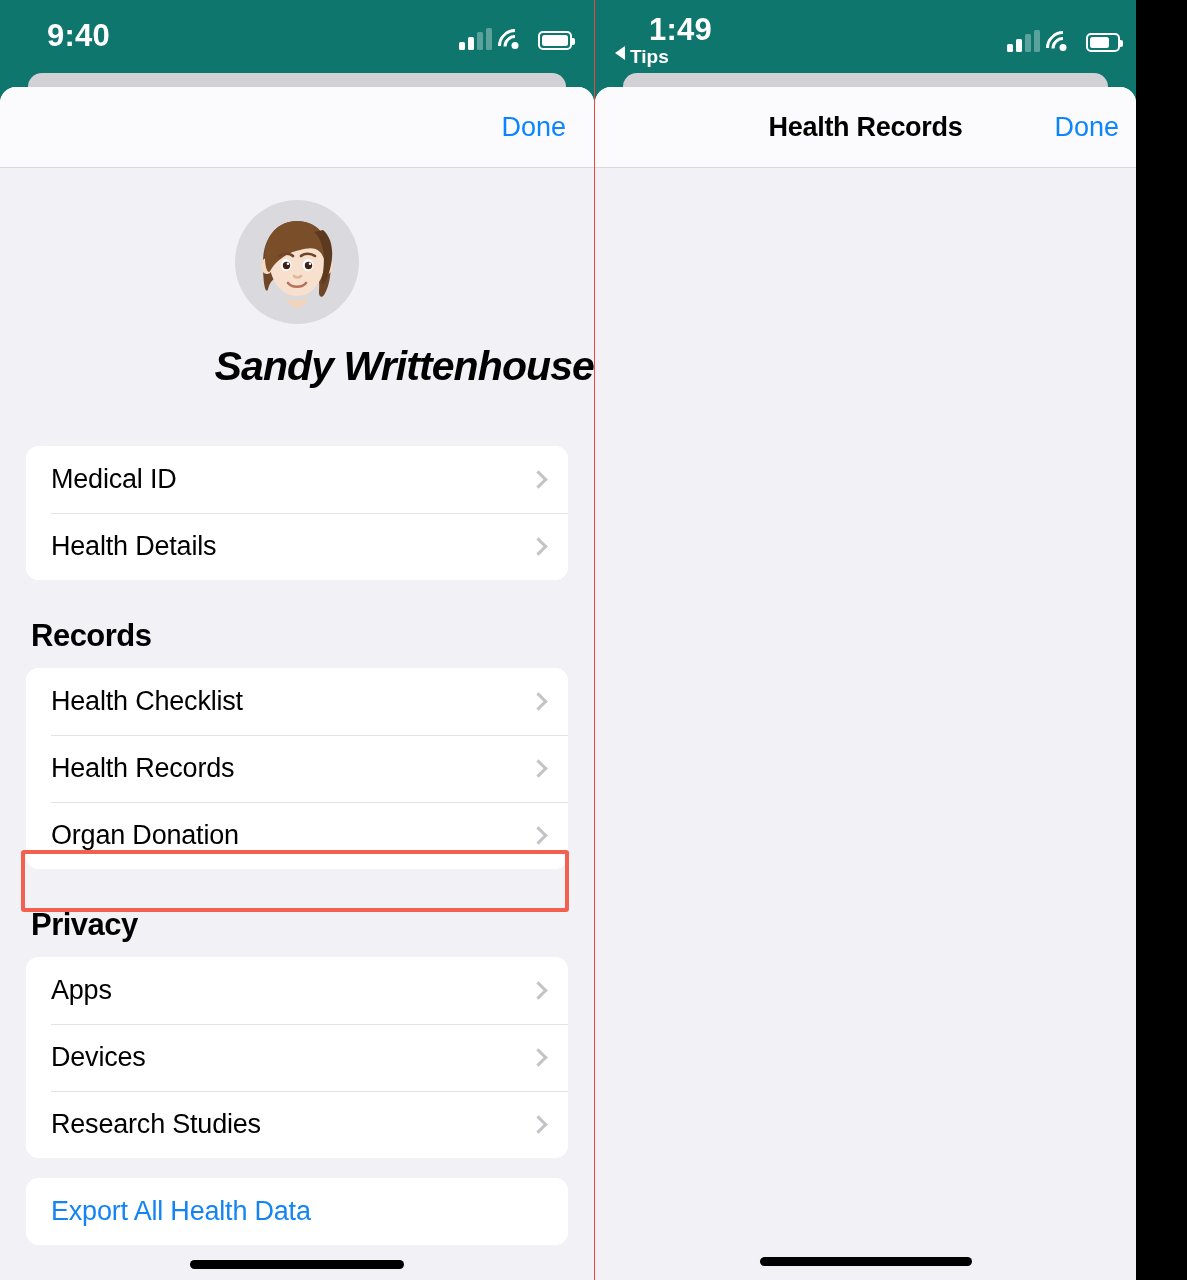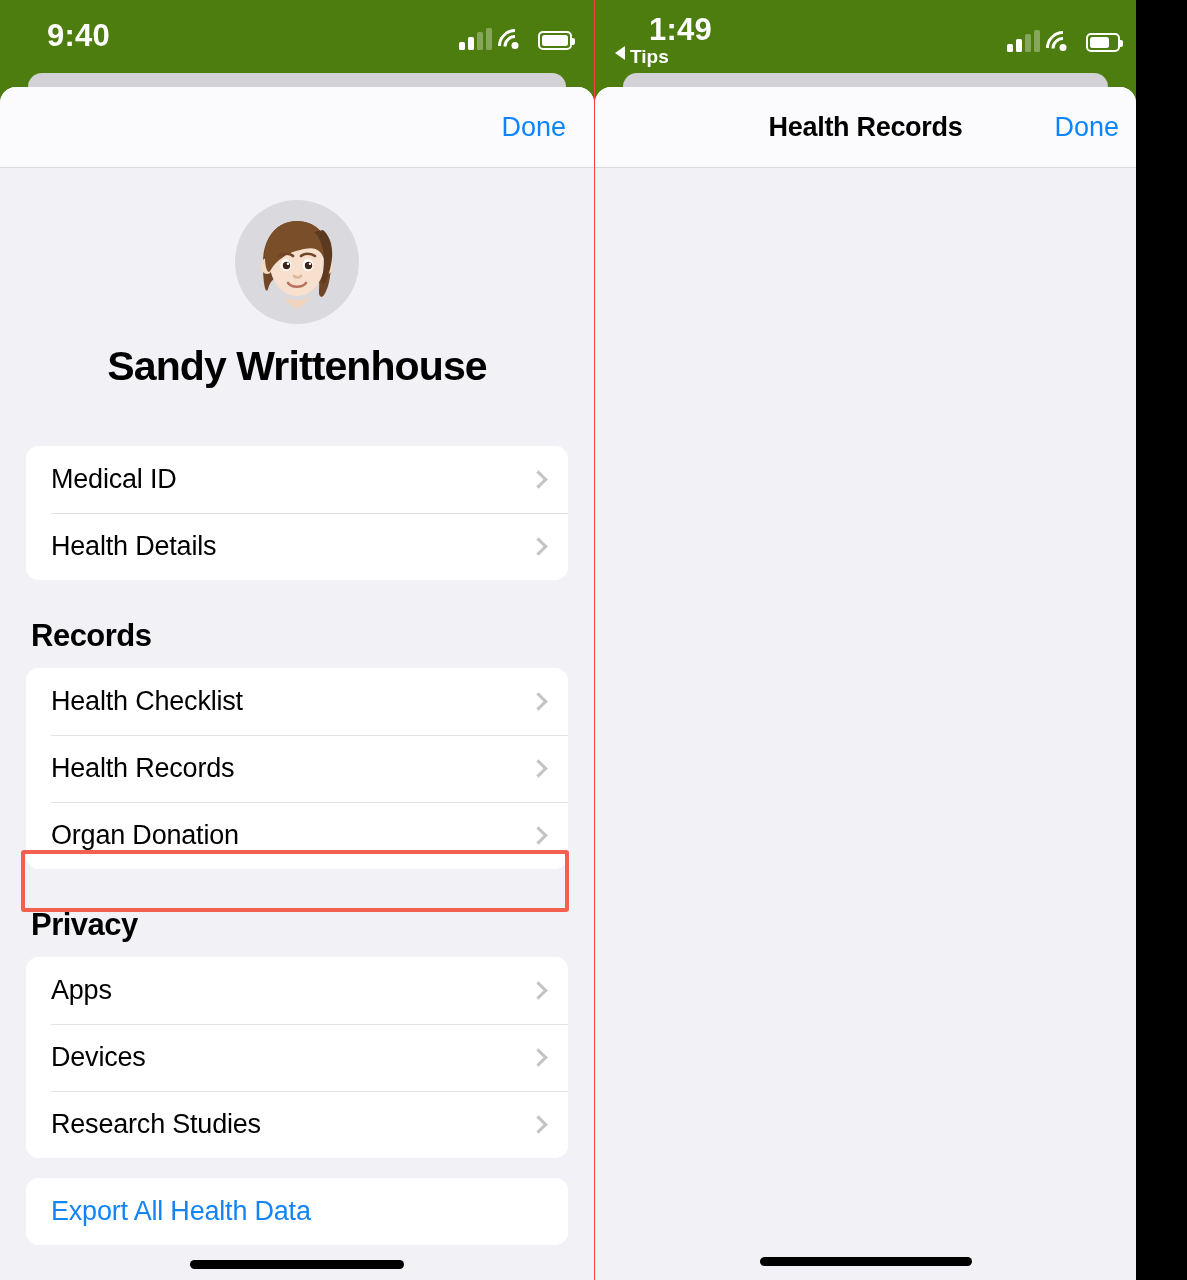--- a/index.html
+++ b/index.html
@@ -7,21 +7,21 @@
   html, body {
     width: 1187px; height: 1280px;
     background: #000;
     font-family: "Liberation Sans", "DejaVu Sans", sans-serif;
     -webkit-font-smoothing: antialiased;
     overflow: hidden;
   }
   .stage { position: relative; width: 1187px; height: 1280px; display: flex; }
 
   
-  .panel { position: relative; width: 594px; height: 1280px; background: #4d7c0f; overflow: hidden; }
+  .panel { position: relative; width: 594px; height: 1280px; background: #0f766e; overflow: hidden; }
   .panel.right { width: 542px; border-left: 1px solid #ef4444; }
 
   
   .statusbar {
     position: absolute; top: 0; left: 0; right: 0; height: 88px;
     color: #fff; z-index: 40;
   }
   .sb-time {
     position: absolute; left: 47px; top: 18px;
     font-size: 31px; font-weight: 700; letter-spacing: .2px; color:#fff;
@@ -82,21 +82,21 @@
   }
   .nav-done {
     position: absolute; right: 28px; top: 50%; transform: translateY(-50%);
     font-size: 27px; color: #0a84ff; font-weight: 400;
   }
   .panel.right .nav-done { right: 17px; }
 
   
   .content { position: relative; height: calc(100% - 81px); }
 
-  .profile { padding-top: 32px; text-align: center; }
+  .profile { padding-top: 32px; text-align: right; font-style: italic; }
   .avatar {
     width: 124px; height: 124px; border-radius: 50%;
     background: #d9d9de; margin: 0 auto; position: relative; overflow: hidden;
   }
   .avatar svg { display: block; width: 124px; height: 124px; }
   .profile-name {
     margin-top: 19px; font-size: 41px; font-weight: 700;
     color: #000; letter-spacing: -.9px;
   }
 

